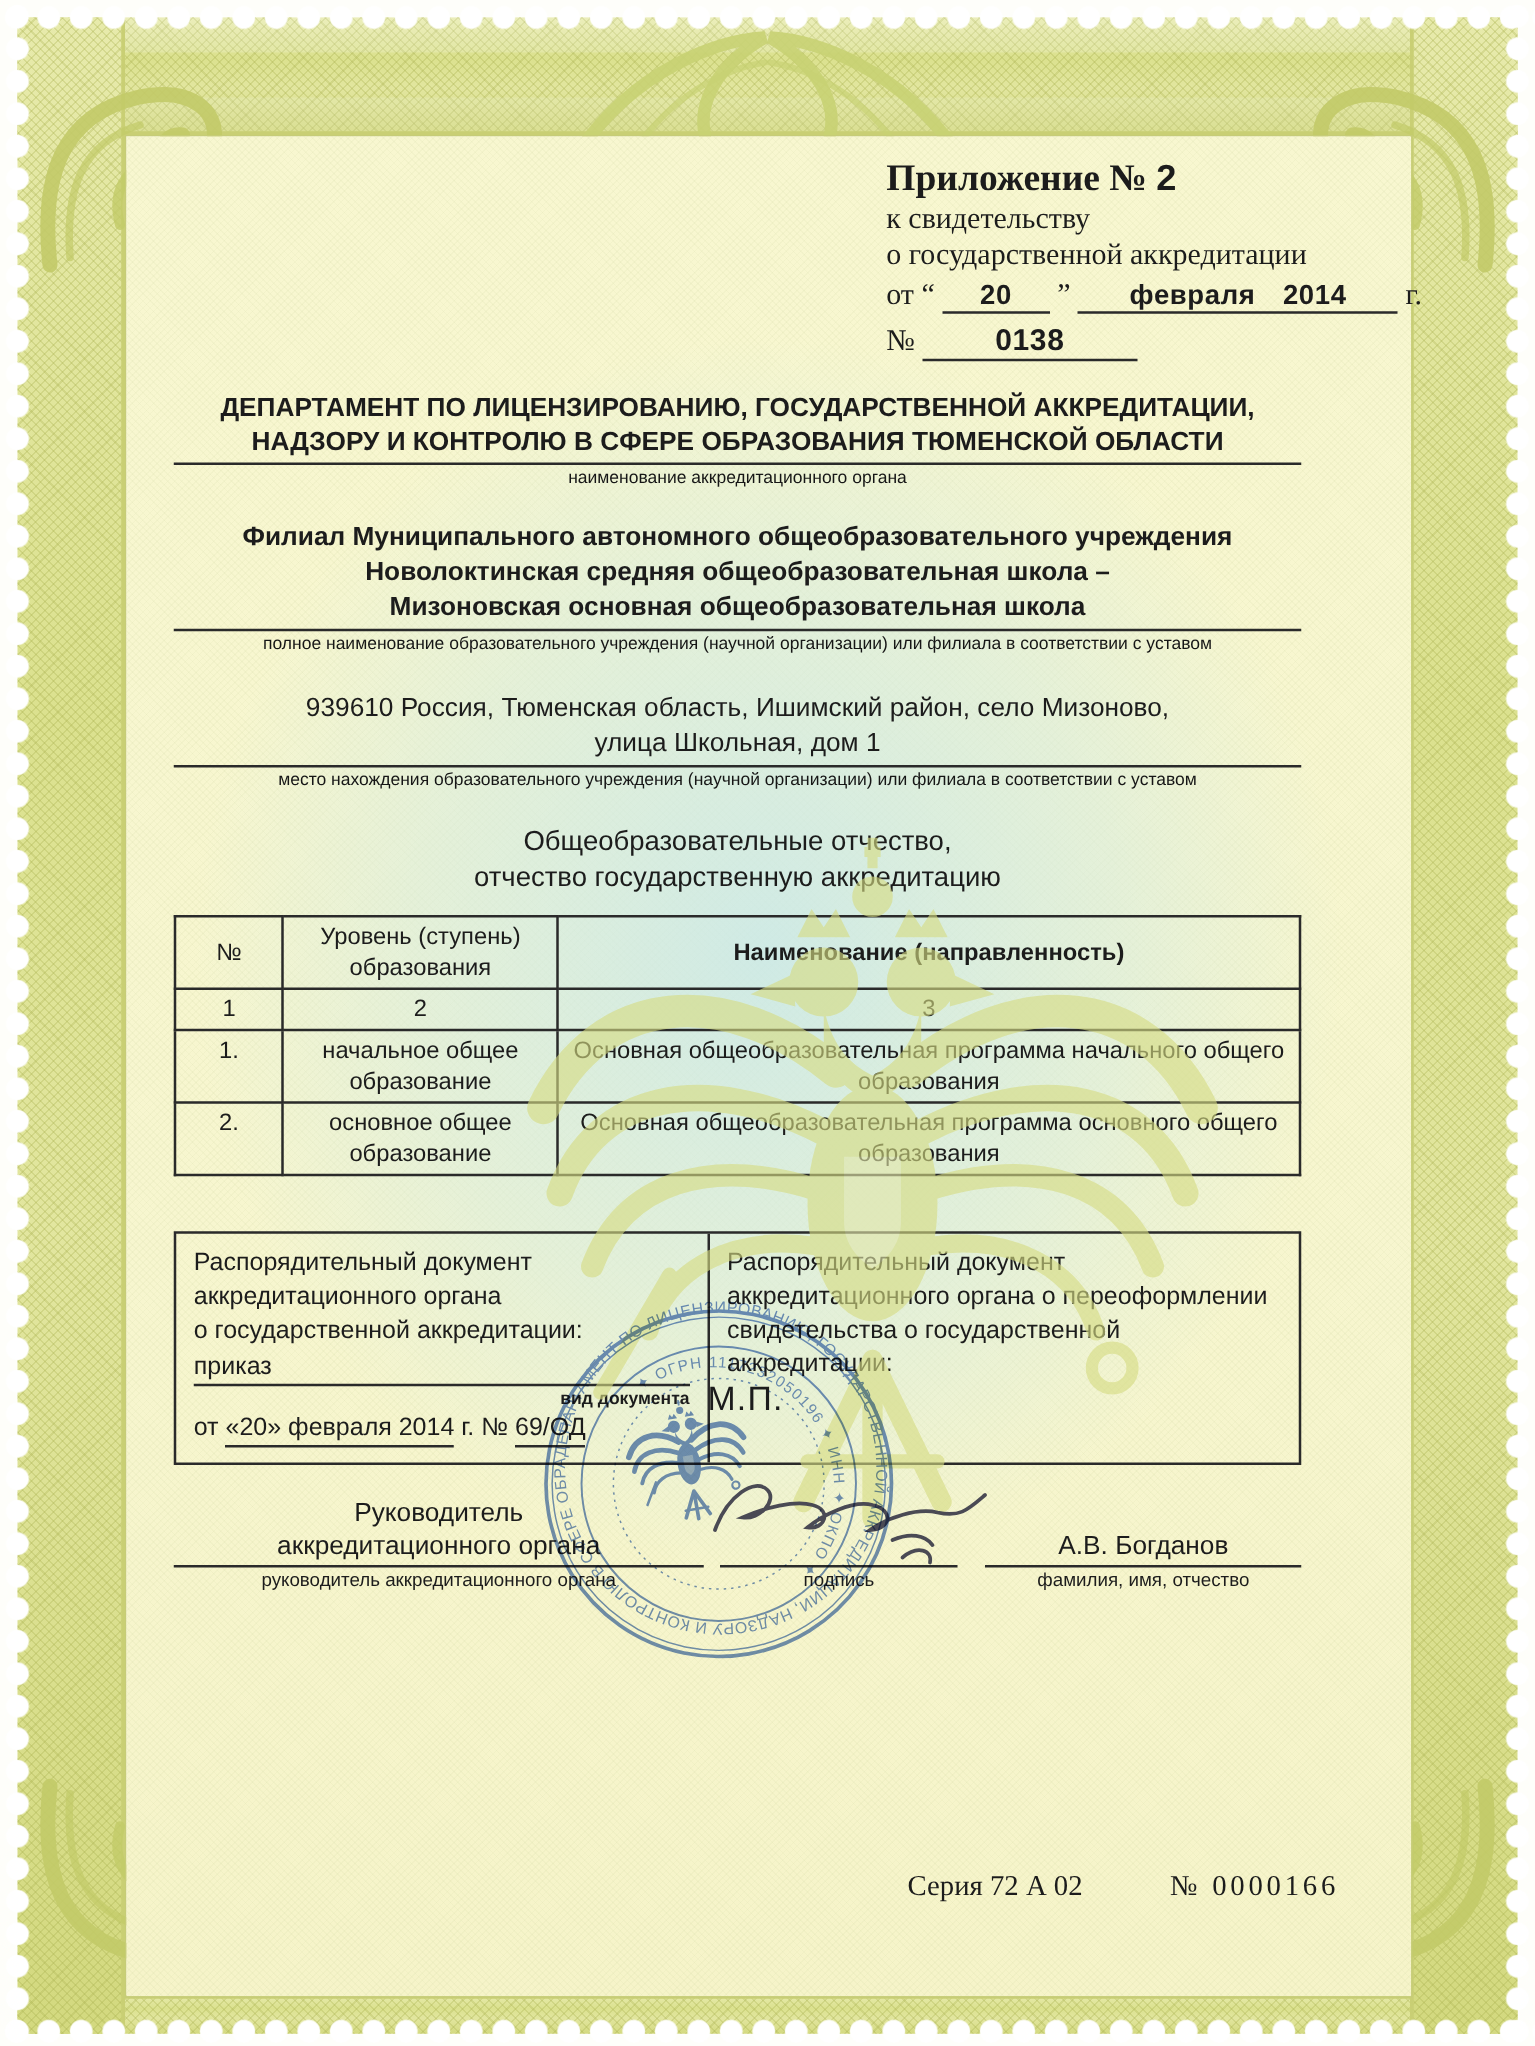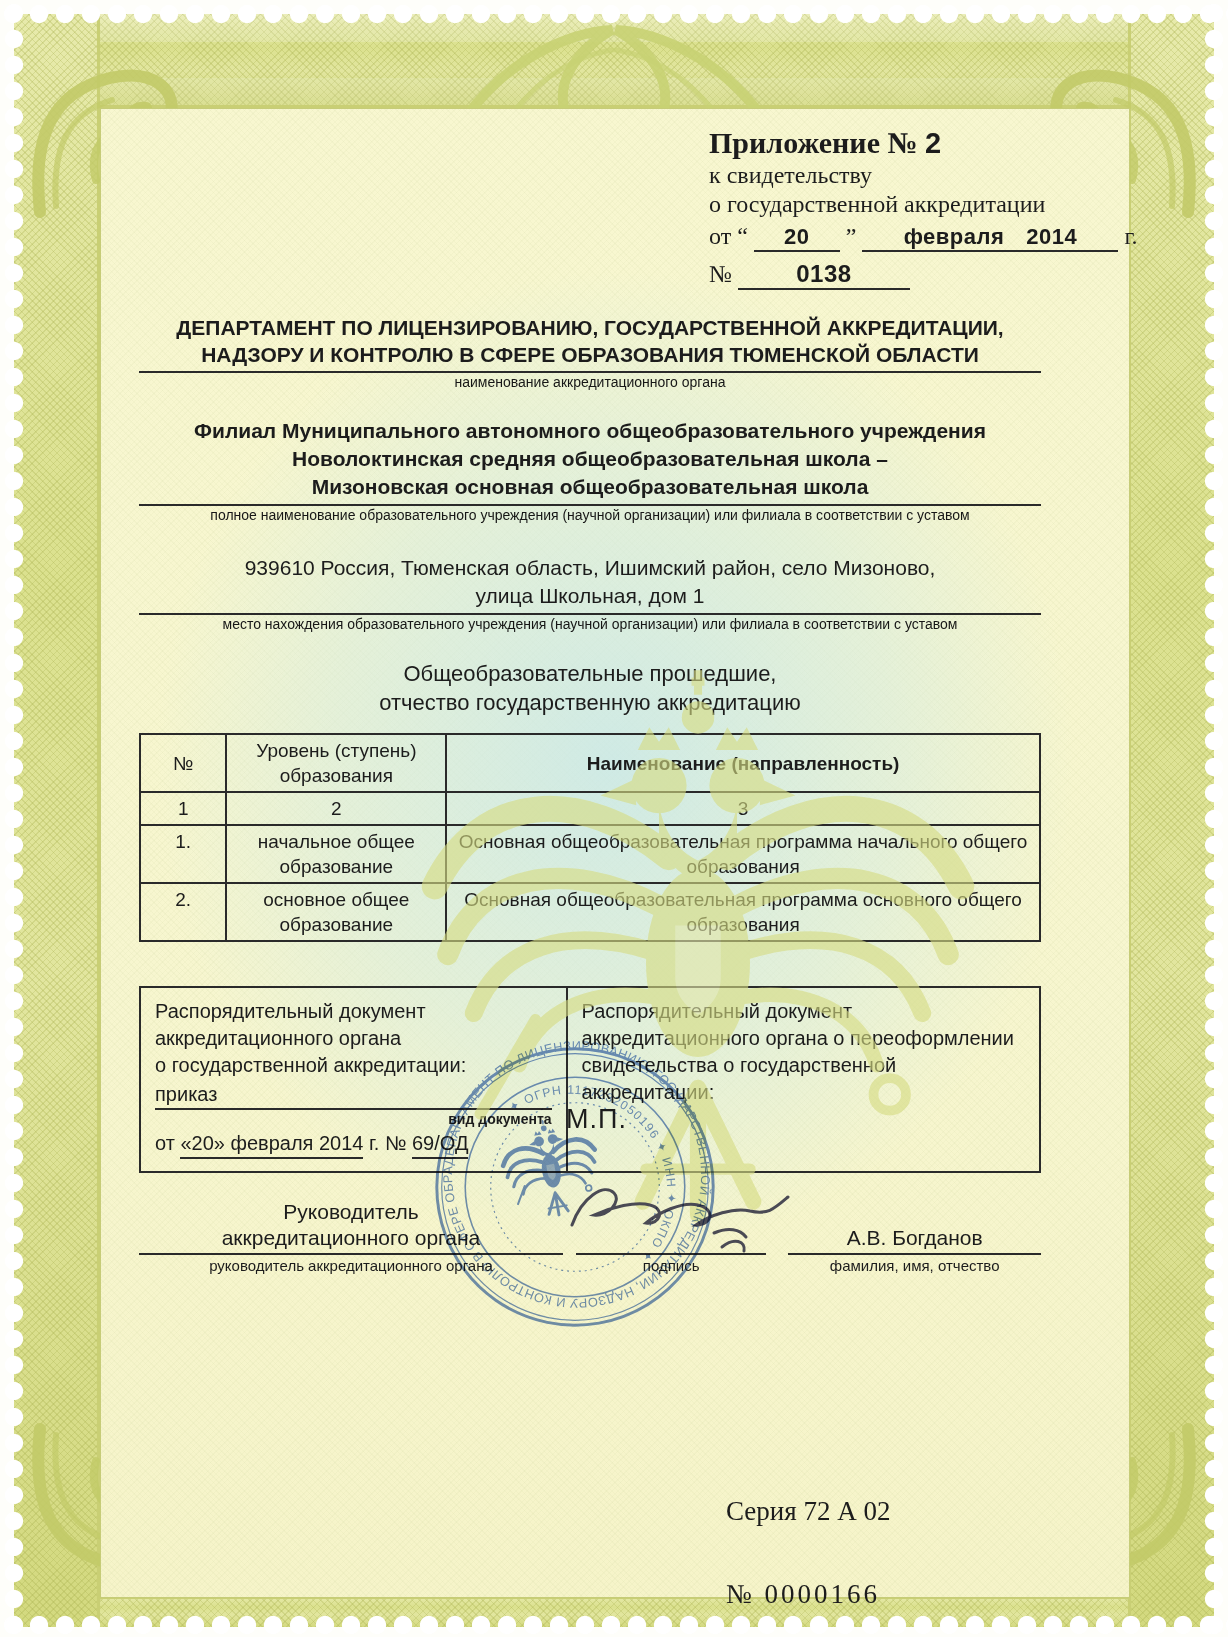--- a/index.html
+++ b/index.html
@@ -94,21 +94,21 @@
   .sig-col-sign{width:21%;margin-left:1.5%;position:relative;}
   .sig-col-name{width:28%;margin-left:2.5%;}
   .sig-label{text-align:center;font-size:21px;line-height:26px;}
   .sig-line{border-bottom:2px solid #2a2a2a;margin-top:2px;}
   .sig-caption{font-size:15px;text-align:center;margin-top:2px;}
   .signature-ink{position:absolute;left:-12px;top:-58px;width:240px;height:86px;color:#4a4a54;}
 
   .mp-label{position:absolute;left:566px;top:1104px;font-size:27px;letter-spacing:1px;z-index:5;}
   .seal{position:absolute;left:428px;top:1040px;width:294px;height:294px;opacity:.88;mix-blend-mode:multiply;z-index:4;}
 
-  .footer-serial{position:absolute;left:726px;top:1496px;font-family:"Liberation Serif","DejaVu Serif",serif;font-size:27px;display:flex;gap:52px;z-index:3;flex-direction:column;}
+  .footer-serial{position:absolute;left:726px;top:1496px;font-family:"Liberation Serif","DejaVu Serif",serif;font-size:23px;display:flex;gap:70px;z-index:3;}
   .footer-serial .serial-number{letter-spacing:3px;}
 </style>
 </head>
 <body>
 
 <div class="page">
 
   <svg width="0" height="0" style="position:absolute">
     <defs>
       <symbol id="eagle" viewBox="0 0 400 430">
@@ -227,21 +227,21 @@
     <div class="main-col">
       <div class="address">
         <div>939610 Россия, Тюменская область, Ишимский район, село Мизоново,</div>
         <div>улица Школьная, дом 1</div>
       </div>
       <div class="block-rule"></div>
       <div class="caption">место нахождения образовательного учреждения (научной организации) или филиала в соответствии с уставом</div>
     </div>
 
     <div class="main-col programs-title">
-      <div>Общеобразовательные прошедшие,</div>
+      <div>Общеобразовательные отчество,</div>
       <div>отчество государственную аккредитацию</div>
     </div>
 
     <table class="acc">
       <tbody>
         <tr>
           <td class="col-num">№</td>
           <td class="col-level">Уровень (ступень) образования</td>
           <td class="col-name">Наименование (направленность)</td>
         </tr>

